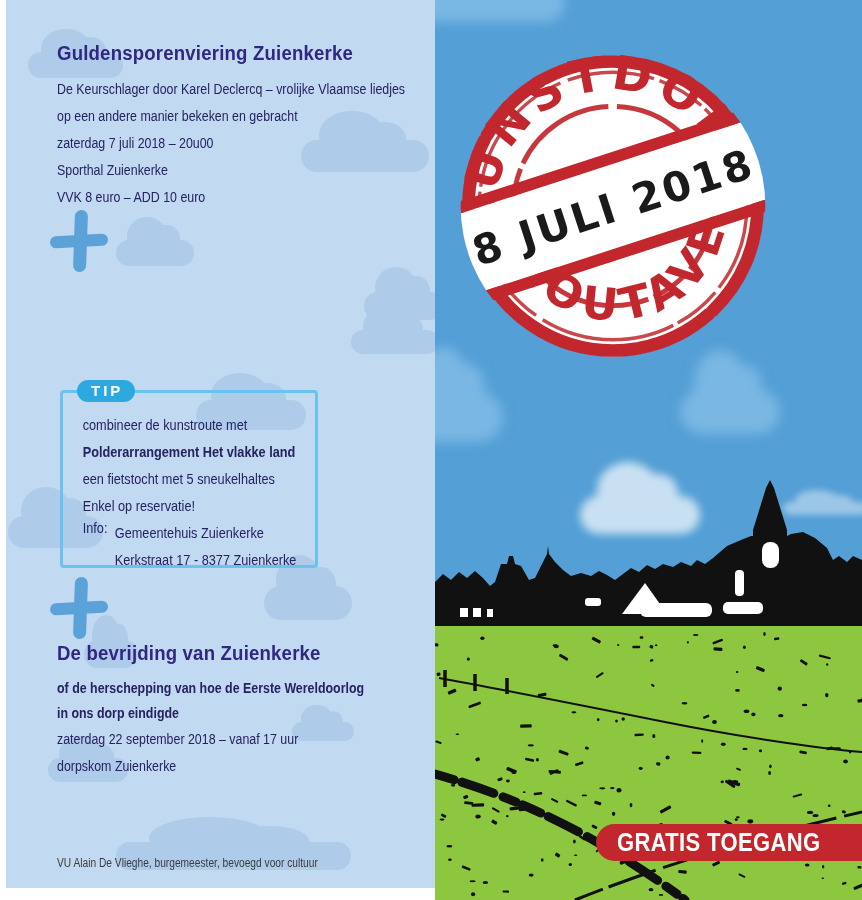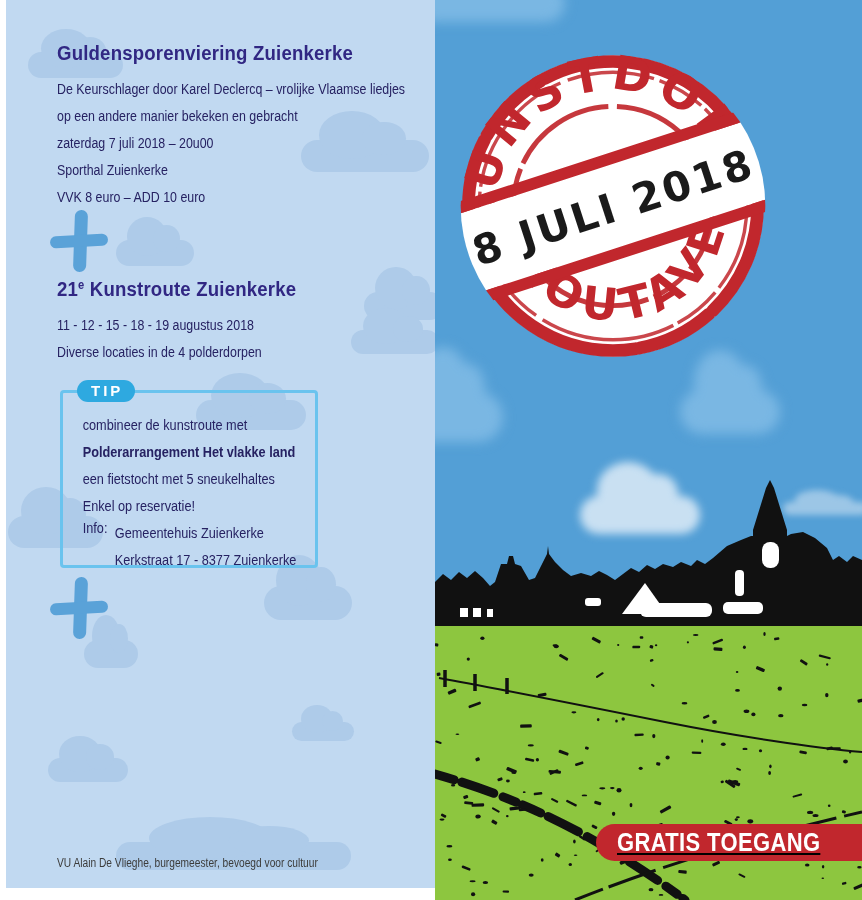--- a/index.html
+++ b/index.html
@@ -52,21 +52,21 @@
 
   .stamp{position:absolute;left:12px;top:40px;width:332px;height:332px;z-index:4;}
   .stamp text{font-family:"DejaVu Sans","Liberation Sans",sans-serif;font-weight:bold;}
 
   .village{position:absolute;left:0;top:470px;width:427px;height:170px;z-index:2;}
   .field{position:absolute;left:0;top:626px;width:427px;height:274px;
          background:var(--field-green,#8dc63f);z-index:3;}
   .field svg{position:absolute;left:0;top:0;}
 
   .banner{position:absolute;right:0;top:824px;height:37px;z-index:5;background:var(--banner-red,#c1272d);
-          border-radius:19px 0 0 19px;display:flex;align-items:center;padding:0 14px 0 21px;text-decoration:underline;}
+          border-radius:19px 0 0 19px;display:flex;align-items:center;padding:0 14px 0 21px;}
   .banner span{color:var(--banner-text,#fff);font-weight:bold;font-size:25px;letter-spacing:.4px;
                transform:scaleX(.88);transform-origin:left center;white-space:nowrap;}
 </style>
 </head>
 <body>
 
 <div class="page">
 
   <div class="left-panel">
 
@@ -92,27 +92,20 @@
         <span class="ln">Sporthal Zuienkerke</span>
         <span class="ln">VVK 8 euro – ADD 10 euro</span>
       </p>
     </div>
 
     <div class="plus" style="left:44px;top:210px;">
       <i class="pv"></i>
       <i class="ph"></i>
     </div>
 
-    <div class="sec" style="top:278px;">
-      <h2><span>21</span><sup>e</sup><span> Kunstroute Zuienkerke</span></h2>
-      <p>
-        <span class="ln">11 - 12  - 15 - 18 - 19 augustus 2018</span>
-        <span class="ln">Diverse locaties in de 4 polderdorpen</span>
-      </p>
-    </div>
 
     <div class="tipbox">
       <div class="tip-badge">TIP</div>
       <div class="tip-inner">
         <span class="ln">combineer de kunstroute met</span>
         <span class="ln b">Polderarrangement Het vlakke land</span>
         <span class="ln">een fietstocht met 5 sneukelhaltes</span>
         <span class="ln">Enkel op reservatie!</span>
         <div class="info-row">
           <span>Info:</span>
@@ -122,20 +115,29 @@
           </span>
         </div>
       </div>
     </div>
 
     <div class="plus" style="left:44px;top:577px;">
       <i class="pv"></i>
       <i class="ph"></i>
     </div>
 
+    <div class="sec" style="top:642px;">
+      <h2>De bevrijding van Zuienkerke</h2>
+      <p>
+        <span class="ln b">of de herschepping van hoe de Eerste Wereldoorlog</span>
+        <span class="ln b">in ons dorp eindigde</span>
+        <span class="ln">zaterdag 22 september 2018 – vanaf 17 uur</span>
+        <span class="ln">dorpskom Zuienkerke</span>
+      </p>
+    </div>
 
     <div class="footer">VU Alain De Vlieghe, burgemeester, bevoegd voor cultuur</div>
   </div>
 
   <div class="right-panel">
 
     <div class="sky-cloud" style="left:-20px;top:-16px;width:150px;height:38px;"></div>
     <div class="sky-cloud" style="left:-32px;top:392px;width:100px;height:50px;"></div>
     <div class="sky-cloud" style="left:245px;top:390px;width:100px;height:44px;"></div>
     <div class="sky-cloud" style="left:145px;top:496px;width:120px;height:38px;background:#c9e0f2;filter:blur(4px);"></div>

